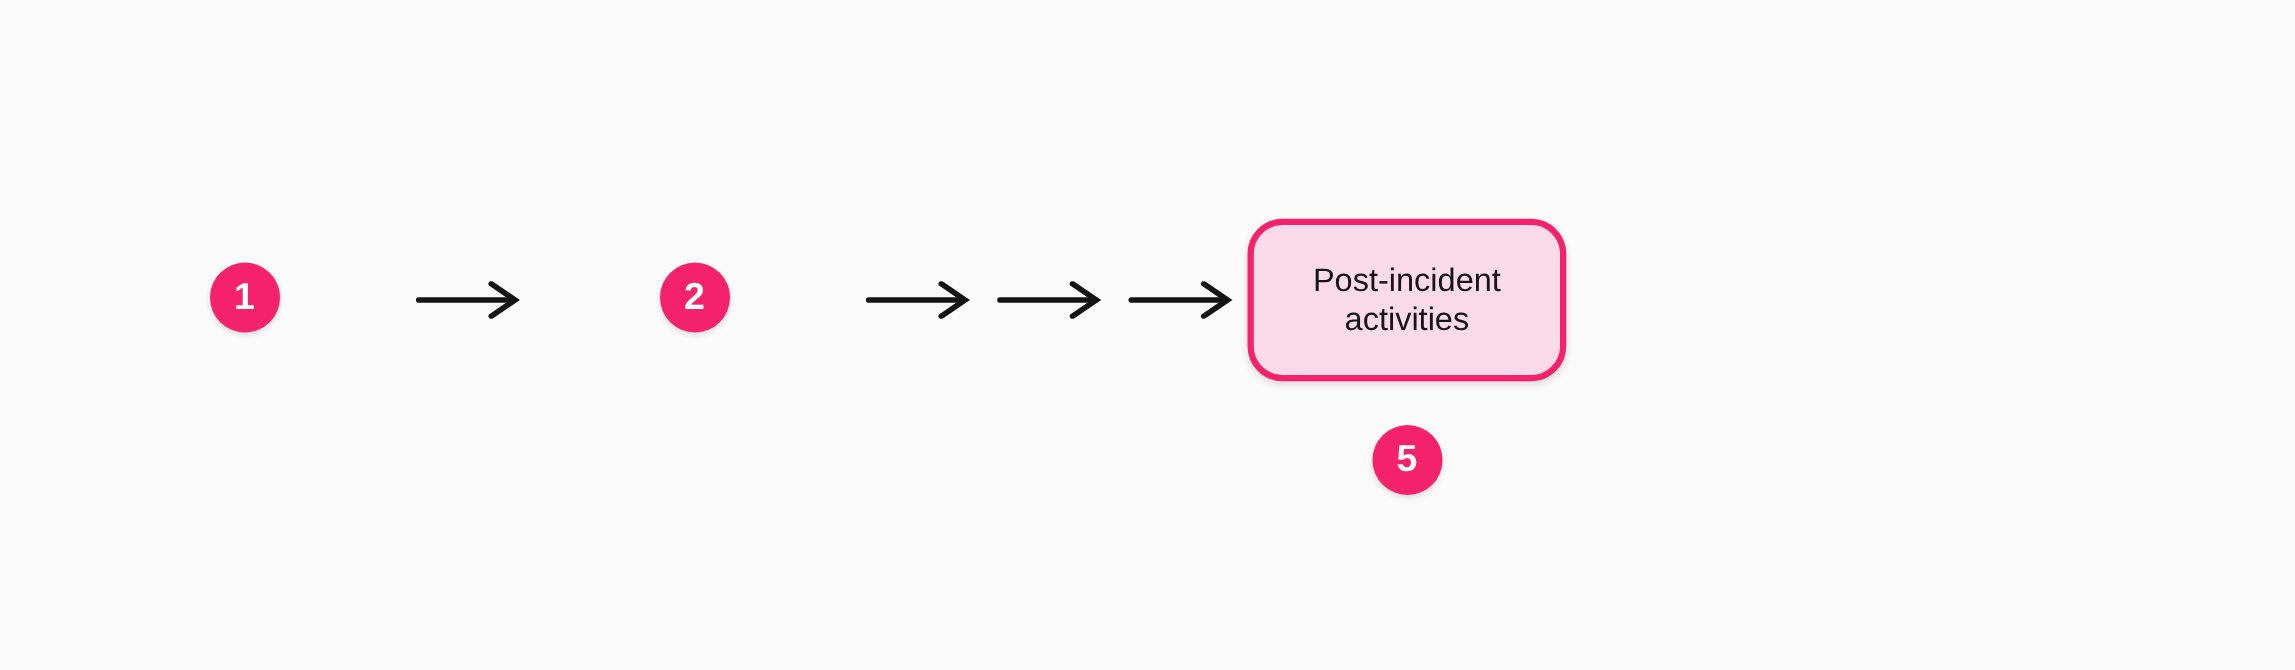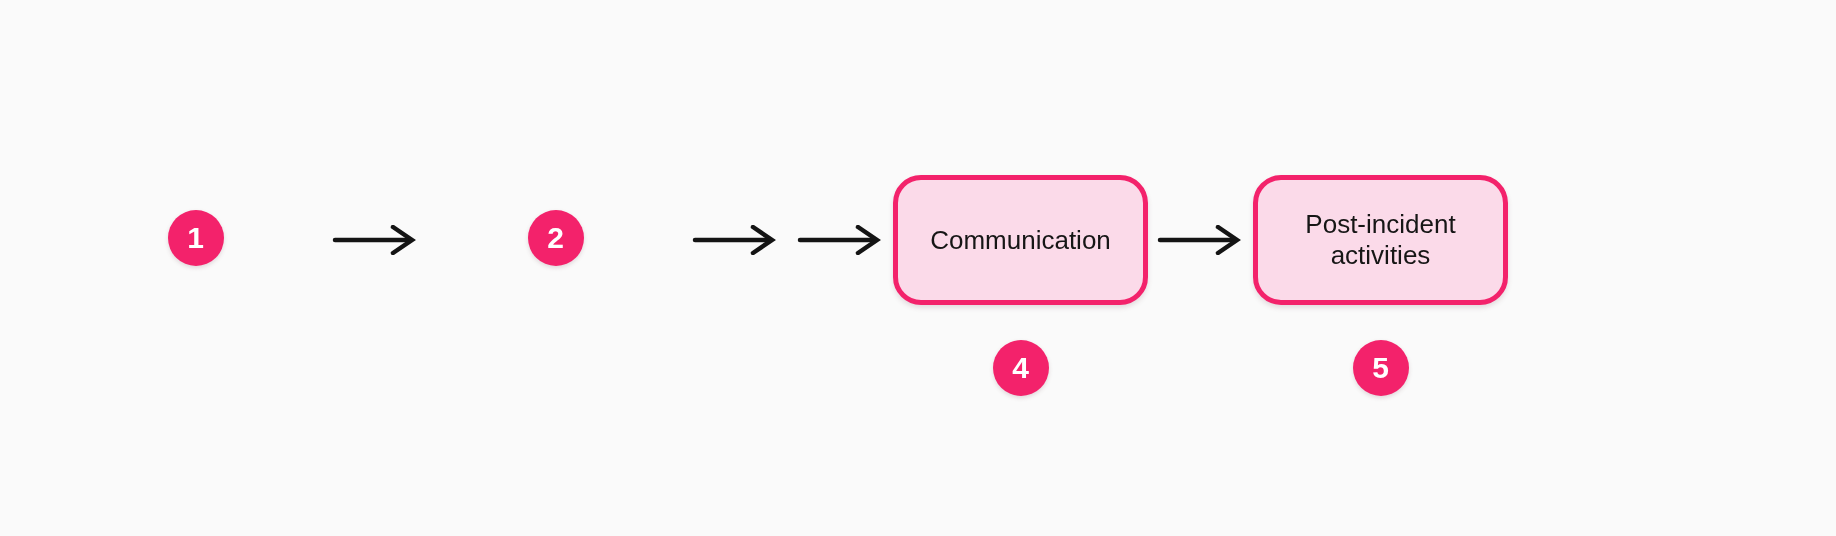--- a/index.html
+++ b/index.html
@@ -100,24 +100,20 @@
     </div>
 
 
     <div class="arrow-cell">
       <svg width="105" height="30" viewBox="0 0 105 30">
         <path d="M12 15 H 87" stroke="#141414" stroke-width="4.5" stroke-linecap="round" fill="none"></path>
         <path d="M70 2 L89 15 L70 28" stroke="#141414" stroke-width="4.5" stroke-linecap="round" stroke-linejoin="miter" fill="none"></path>
       </svg>
     </div>
 
-    <div class="stage">
-      <div class="node">Communication</div>
-      <div class="badge">4</div>
-    </div>
 
     <div class="arrow-cell">
       <svg width="105" height="30" viewBox="0 0 105 30">
         <path d="M12 15 H 87" stroke="#141414" stroke-width="4.5" stroke-linecap="round" fill="none"></path>
         <path d="M70 2 L89 15 L70 28" stroke="#141414" stroke-width="4.5" stroke-linecap="round" stroke-linejoin="miter" fill="none"></path>
       </svg>
     </div>
 
     <div class="stage">
       <div class="node">Post-incident

